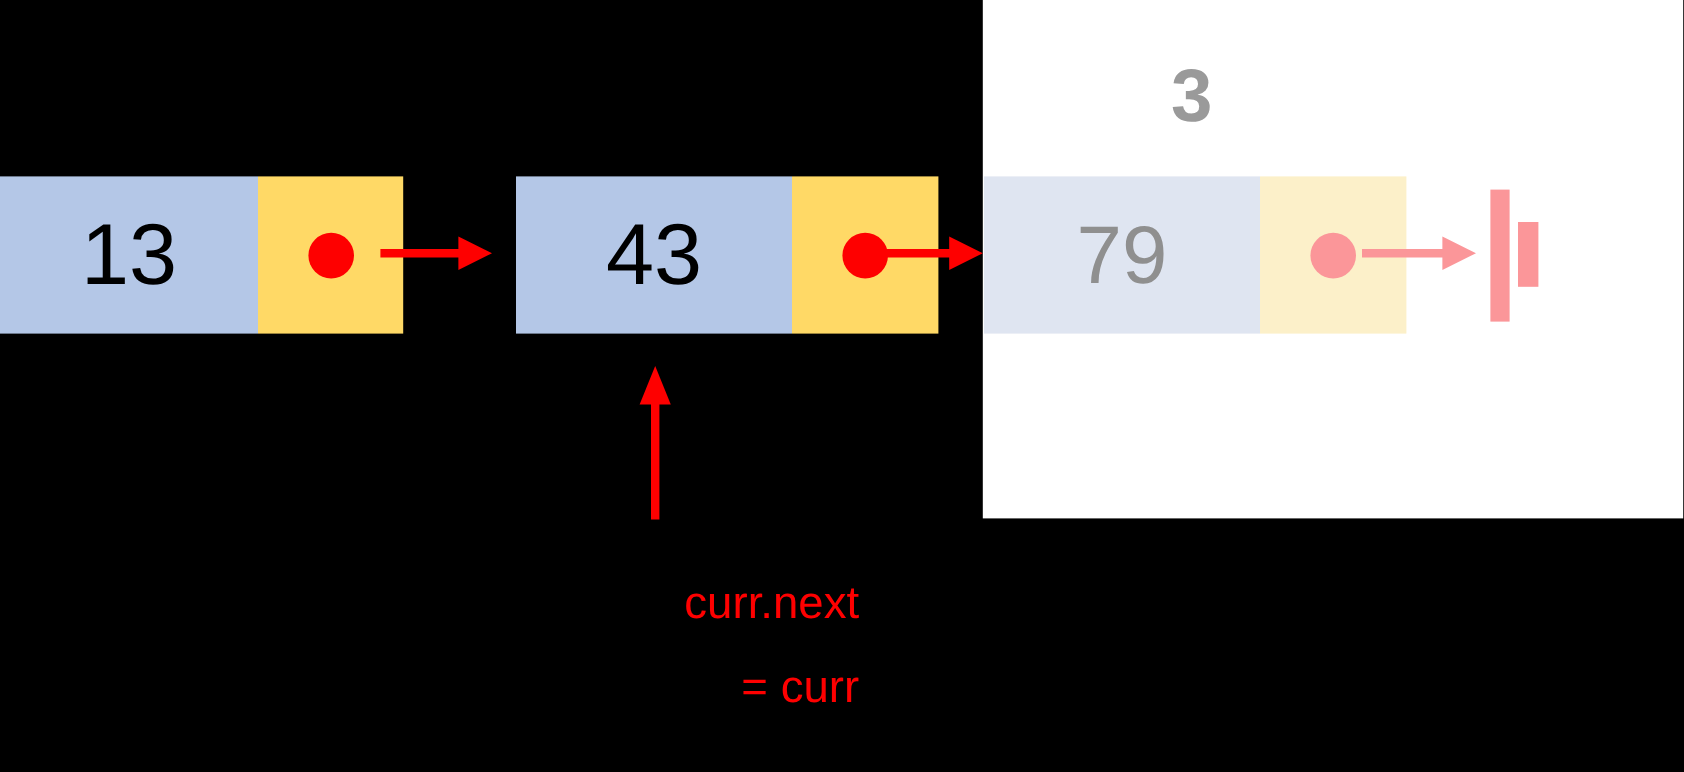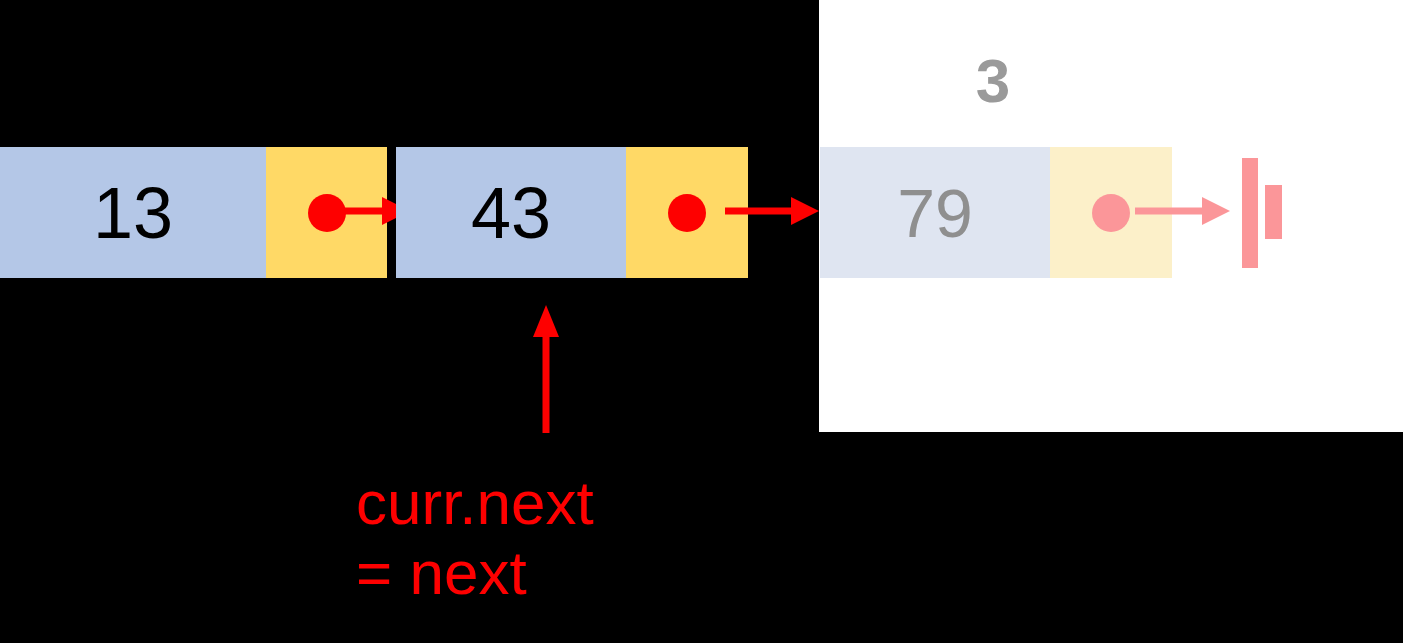--- a/index.html
+++ b/index.html
@@ -32,21 +32,21 @@
   }
 
   .node { top: 147px; height: 131px; display: flex; }
   .cell {
     height: 131px;
     display: flex;
     align-items: center;
     justify-content: center;
   }
   .value-cell {
-    width: 266px;
+    width: 215px;
     background: var(--c-node-value-bg, #b4c7e7);
     font-size: 72px;
     color: var(--c-value-text, #000);
   }
   .pointer-cell {
     width: 121px;
     background: var(--c-node-pointer-bg, #ffd966);
   }
   .node.faded .value-cell {
     background: var(--c-faded-value-bg, #dfe5f1);
@@ -66,22 +66,22 @@
   .pink { color: var(--c-faded-red, #fb9699); }
 
   .arrow-svg { display: block; overflow: visible; }
 
   .null-bar { background: var(--c-faded-red, #fb9699); }
   .null-bar.tall { left: 1242px; top: 158px; width: 16px; height: 110px; }
   .null-bar.short { left: 1265px; top: 185px; width: 17px; height: 54px; }
 
   .annotation {
     left: 356px; top: 468px; width: 360px;
-    text-align: left;
-    font-size: 62px;
+    text-align: right;
+    font-size: 38px;
     line-height: 70px;
     color: var(--c-accent-red, #f00);
   }
   .annotation div { white-space: nowrap; }
 </style>
 </head>
 <body>
 
 <div class="canvas">
 
@@ -96,21 +96,21 @@
     <div class="cell pointer-cell">
       <div class="dot red"></div>
     </div>
   </div>
 
   <svg class="abs arrow-svg red" style="left:317px; top:196px;" width="93" height="30">
     <line x1="0" y1="15" x2="68" y2="15" stroke="currentColor" stroke-width="7"></line>
     <polygon points="65,1 93,15 65,29" fill="currentColor"></polygon>
   </svg>
 
-  <div class="abs node" style="left:396px;">
+  <div class="abs node" style="left:430px;">
     <div class="cell value-cell" style="width:230px;">
       <span>43</span>
     </div>
     <div class="cell pointer-cell" style="width:122px;">
       <div class="dot red"></div>
     </div>
   </div>
 
   <svg class="abs arrow-svg red" style="left:725px; top:196px;" width="94" height="30">
     <line x1="0" y1="15" x2="69" y2="15" stroke="currentColor" stroke-width="7"></line>
@@ -134,16 +134,16 @@
   <div class="abs null-bar tall"></div>
   <div class="abs null-bar short"></div>
 
   <svg class="abs arrow-svg red" style="left:532px; top:305px;" width="28" height="128">
     <line x1="14" y1="128" x2="14" y2="30" stroke="currentColor" stroke-width="7"></line>
     <polygon points="1,32 14,0 27,32" fill="currentColor"></polygon>
   </svg>
 
   <div class="abs annotation">
     <div>curr.next</div>
-    <div>= next</div>
+    <div>= curr</div>
   </div>
 
 </div>
 
 </body></html>

